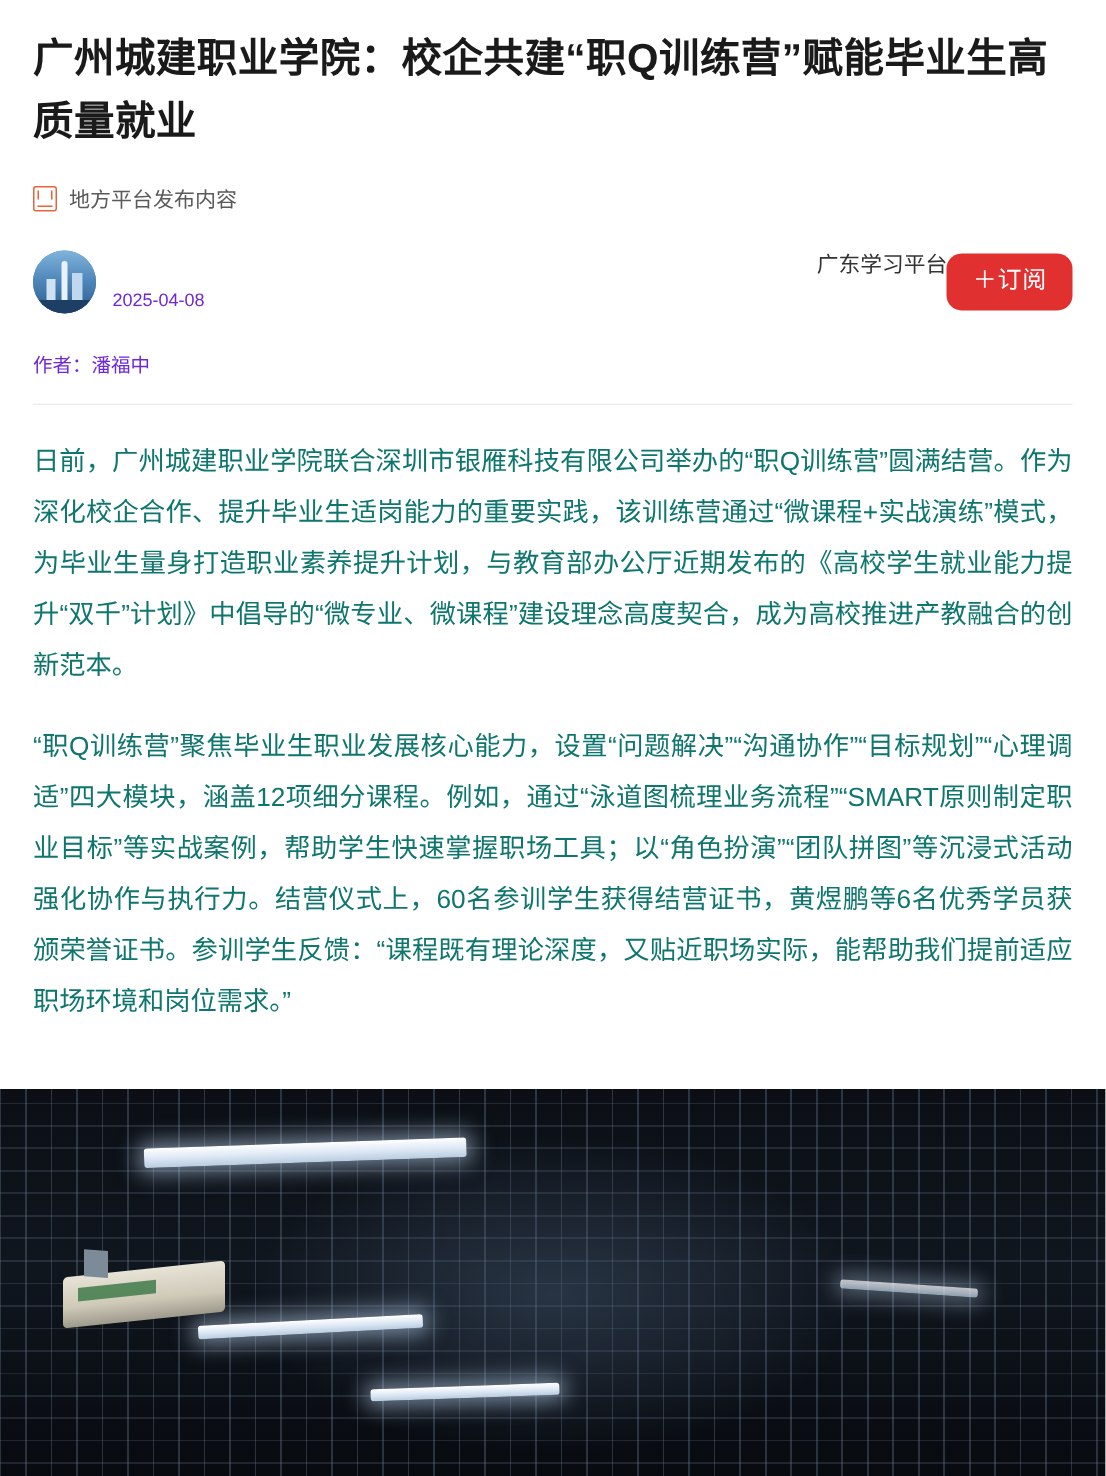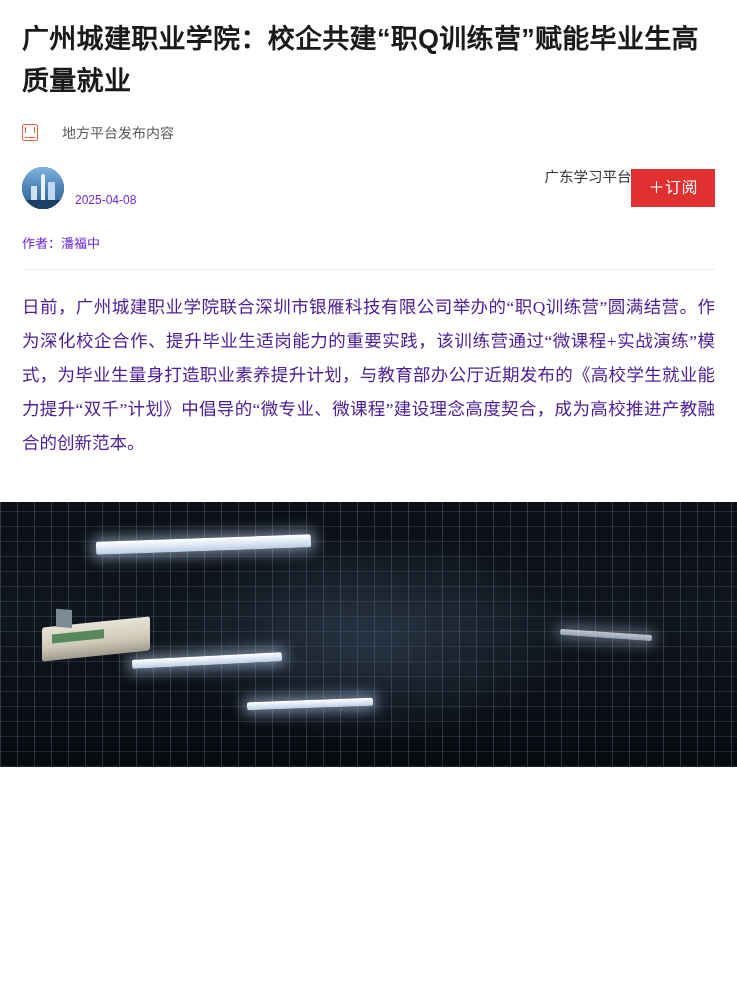--- a/index.html
+++ b/index.html
@@ -29,21 +29,21 @@
     margin: 18px 0 0 0;
     letter-spacing: 0.3px;
     word-break: break-all;
   }
 
   
   .source-tag {
     display: flex;
     align-items: center;
     margin-top: 22px;
-    gap: 24px;
+    gap: 8px;
   }
   .tag-icon {
     width: 14px;
     height: 15px;
     border: 1.5px solid #e8623a;
     border-radius: 2px;
     position: relative;
     flex: none;
     background: #fff;
   }
@@ -144,21 +144,21 @@
     margin-top: 3px;
   }
   .subscribe-button {
     flex: none;
     background: #e03030;
     color: #ffffff;
     font-size: 16px;
     line-height: 38px;
     height: 38px;
     padding: 0 17px;
-    border-radius: 0;
+    border-radius: 10px;
     border: none;
     cursor: pointer;
     font-family: inherit;
     white-space: nowrap;
     letter-spacing: 0.5px;
   }
 
   
   .author-line {
     font-size: 13px;
@@ -170,25 +170,24 @@
   .divider {
     border: none;
     border-top: 1px solid #ededed;
     margin: 16px 0 0 0;
   }
 
   
   .body-text {
     font-size: 17.5px;
     line-height: 34px;
-    color: #4c1d95;
+    color: #0f766e;
     margin-top: 20px;
     text-align: justify;
     word-break: break-all;
-    font-family: Liberation Serif, serif;
   }
   .section-heading {
     font-size: 18.5px;
     line-height: 30px;
     font-weight: 700;
     color: #111111;
     margin-top: 26px;
     word-break: break-all;
   }
 
@@ -288,20 +287,21 @@
     <button class="subscribe-button">＋订阅</button>
   </div>
 
   <div class="author-line">作者：潘福中</div>
 
   <hr class="divider">
 
   <p class="body-text">日前，广州城建职业学院联合深圳市银雁科技有限公司举办的“职Q训练营”圆满结营。作为深化校企合作、提升毕业生适岗能力的重要实践，该训练营通过“微课程+实战演练”模式，为毕业生量身打造职业素养提升计划，与教育部办公厅近期发布的《高校学生就业能力提升“双千”计划》中倡导的“微专业、微课程”建设理念高度契合，成为高校推进产教融合的创新范本。</p>
 
 
+  <p class="body-text">“职Q训练营”聚焦毕业生职业发展核心能力，设置“问题解决”“沟通协作”“目标规划”“心理调适”四大模块，涵盖12项细分课程。例如，通过“泳道图梳理业务流程”“SMART原则制定职业目标”等实战案例，帮助学生快速掌握职场工具；以“角色扮演”“团队拼图”等沉浸式活动强化协作与执行力。结营仪式上，60名参训学生获得结营证书，黄煜鹏等6名优秀学员获颁荣誉证书。参训学生反馈：“课程既有理论深度，又贴近职场实际，能帮助我们提前适应职场环境和岗位需求。”</p>
 
 </div>
 
 <div class="photo-wrap">
   <div class="photo">
     <span class="ceiling"></span>
     <span class="vanish"></span>
     <span class="tube t1"></span>
     <span class="tube t2"></span>
     <span class="tube t3"></span>

